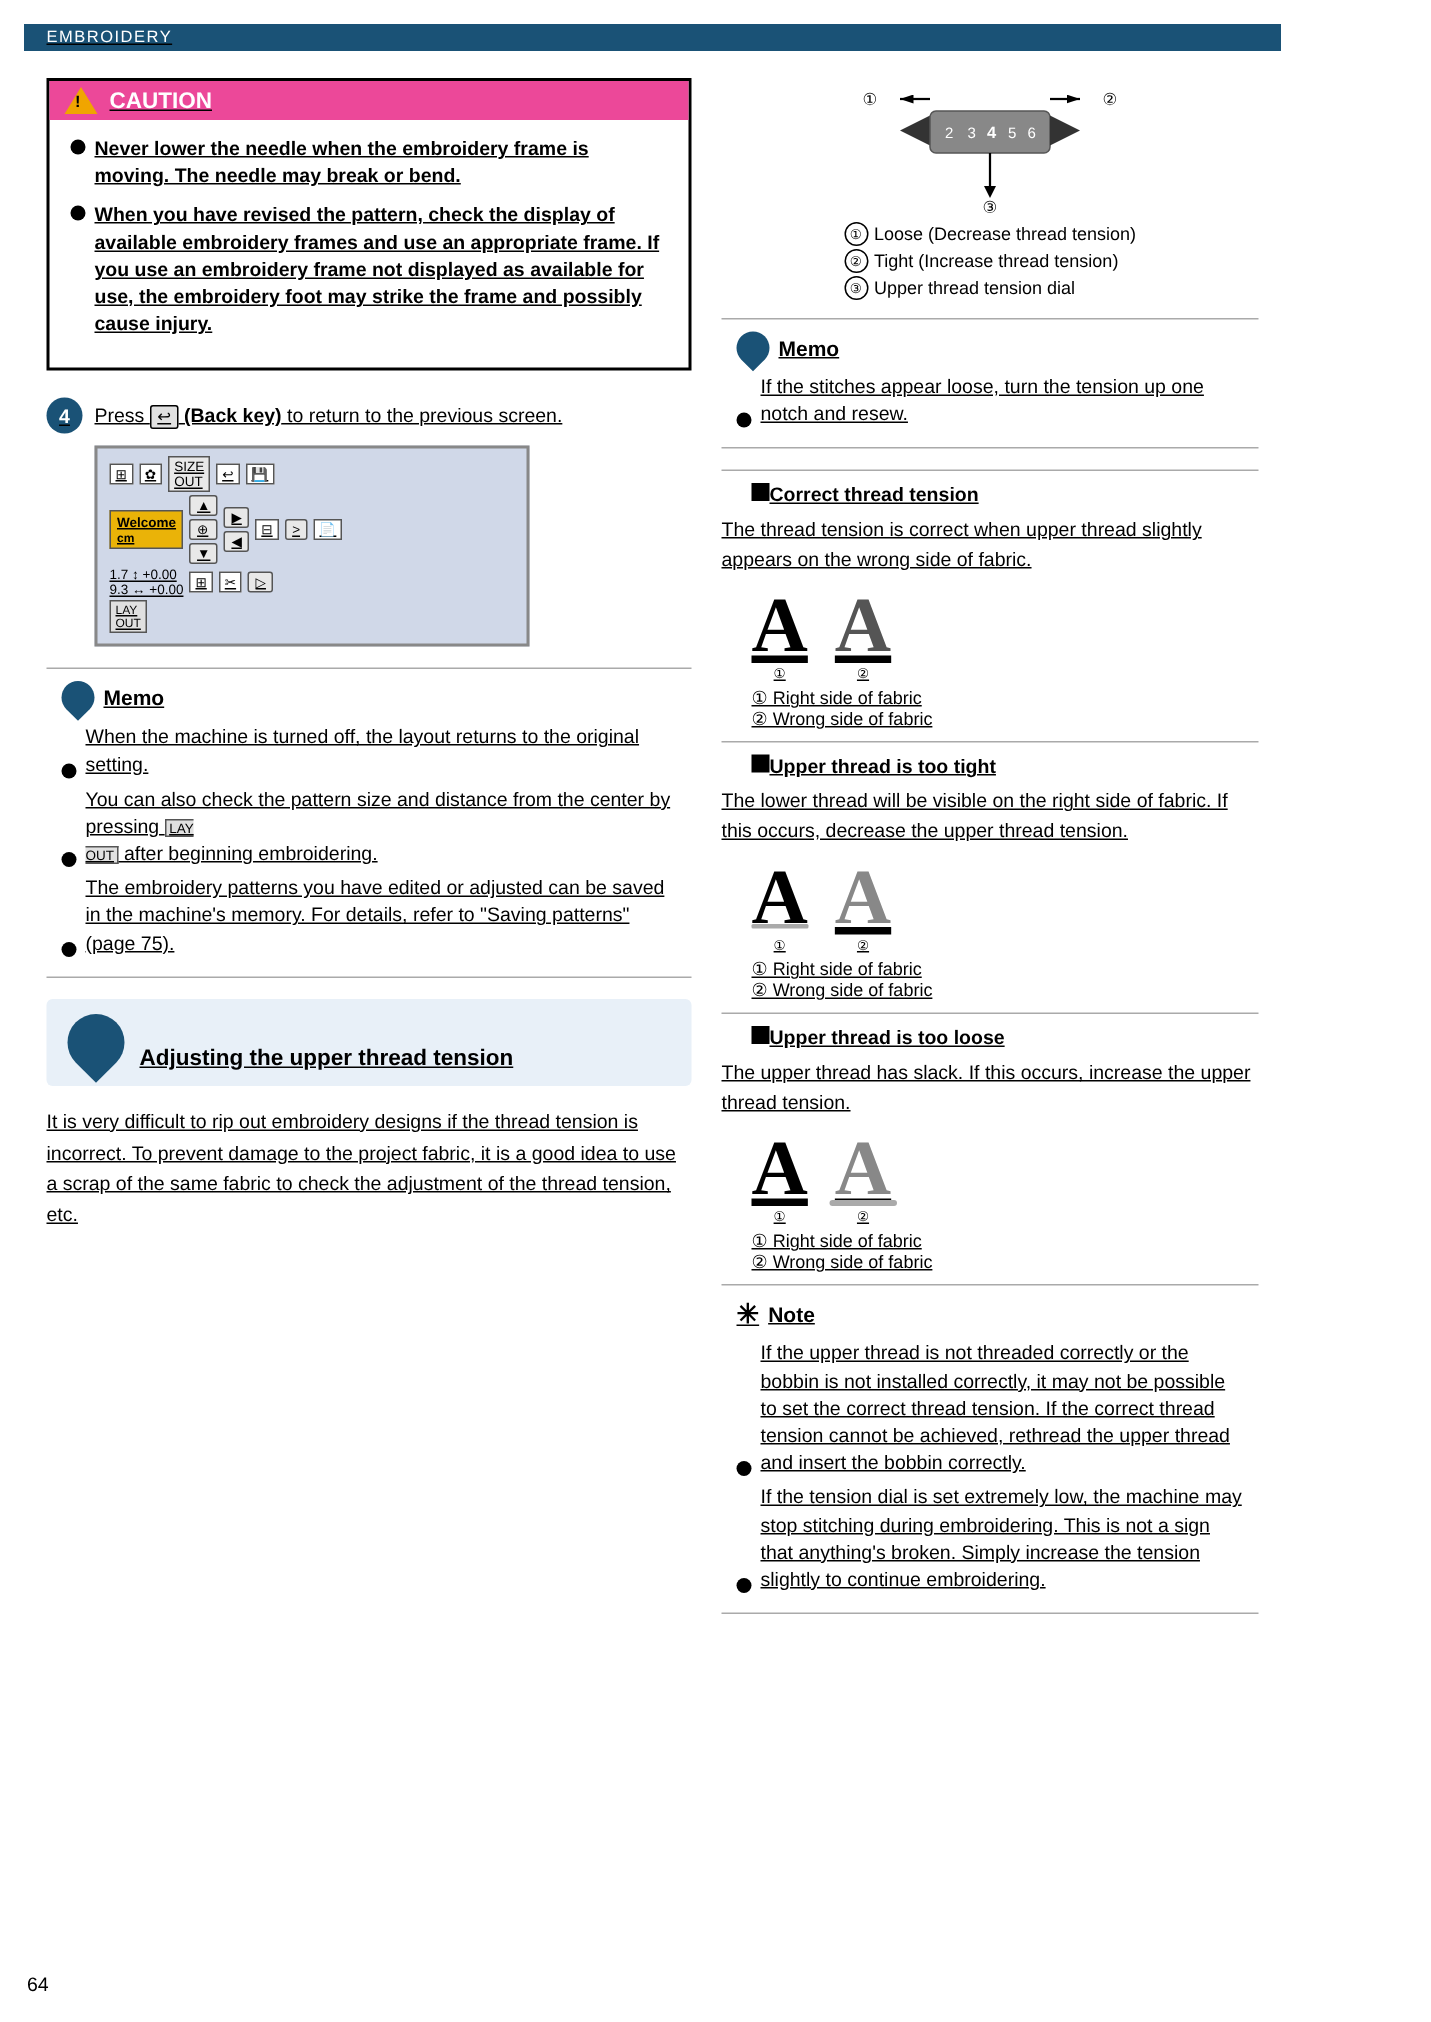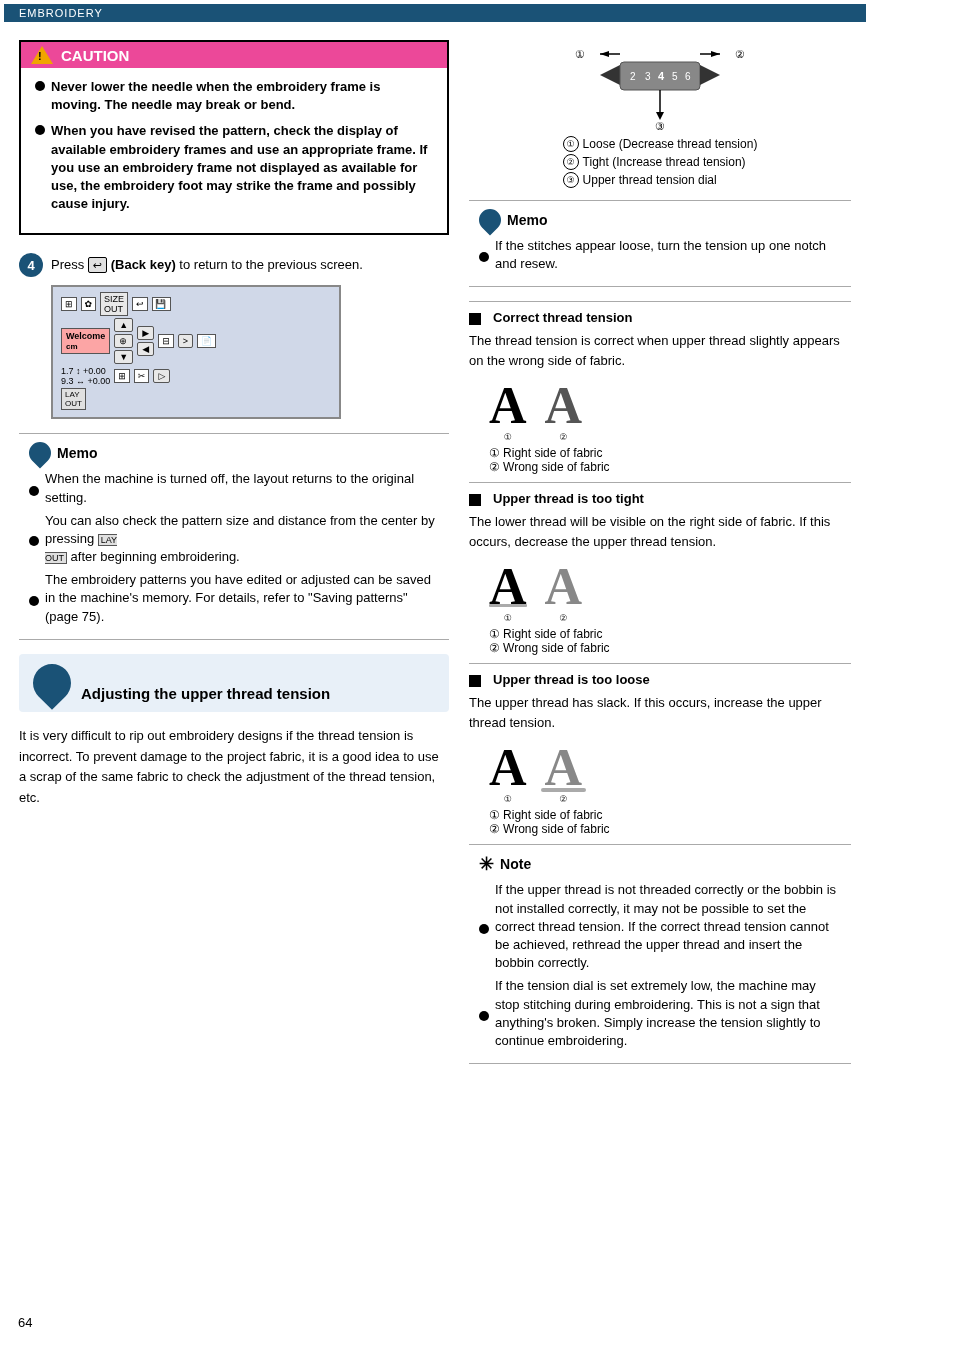--- a/index.html
+++ b/index.html
@@ -10,21 +10,22 @@
       color: #000;
       width: 954px;
       min-height: 1348px;
     }
 
     .page {
       width: 870px;
       min-height: 1348px;
       background: #fff;
       position: relative;
-      padding: 4px;
+      padding: 16px;
+      text-decoration: underline;
     }
 
     
     .top-bar {
       background: #1a5276;
       color: #fff;
       font-size: 11px;
       padding: 3px 15px;
       letter-spacing: 1px;
     }
@@ -192,21 +193,21 @@
       height: 22px;
       background: #1a5276;
       border-radius: 50% 50% 50% 0;
       transform: rotate(-45deg);
       display: inline-block;
       flex-shrink: 0;
     }
 
     .memo-item {
       display: flex;
-      align-items: center;
+      align-items: flex-end;
       gap: 6px;
       margin-bottom: 5px;
       font-size: 13px;
       line-height: 1.4;
     }
 
     .memo-item .bullet-circle {
       margin-top: 4px;
     }
 
@@ -294,25 +295,26 @@
     .right-memo-box {
       border-top: 1px solid #aaa;
       border-bottom: 1px solid #aaa;
       padding: 8px 10px;
       margin-bottom: 14px;
     }
 
     
     .section-header {
       display: flex;
-      align-items: flex-end;
-      gap: 12px;
+      align-items: flex-start;
+      gap: 0;
       font-weight: bold;
       font-size: 13px;
       margin-bottom: 6px;
+      margin-left: 20px;
     }
 
     .black-square {
       width: 12px;
       height: 12px;
       background: #000;
       flex-shrink: 0;
     }
 
     
@@ -419,21 +421,21 @@
 
         <div class="screen-mockup">
           <div class="screen-row">
             <span class="screen-icon-box">⊞</span>
             <span class="screen-icon-box">✿</span>
             <span style="font-size:9px;border:1px solid #555;padding:1px 3px;background:#e8e8e8;">SIZE<br>OUT</span>
             <span class="screen-icon-box">↩</span>
             <span class="screen-icon-box">💾</span>
           </div>
           <div class="screen-row">
-            <span style="border:1px solid #555;background:#fca5a5;padding:2px 4px;font-size:9px;font-weight:bold;">Welcome<br><span style="font-size:8px;">cm</span></span>
+            <span style="border:1px solid #555;background:#eab308;padding:2px 4px;font-size:9px;font-weight:bold;">Welcome<br><span style="font-size:8px;">cm</span></span>
             <div style="display:flex;flex-direction:column;gap:2px;">
               <span class="screen-btn">▲</span>
               <span class="screen-btn">⊕</span>
               <span class="screen-btn">▼</span>
             </div>
             <div style="display:flex;flex-direction:column;gap:2px;">
               <span class="screen-btn">▶</span>
               <span class="screen-btn">◀</span>
             </div>
             <span class="screen-icon-box">⊟</span>

